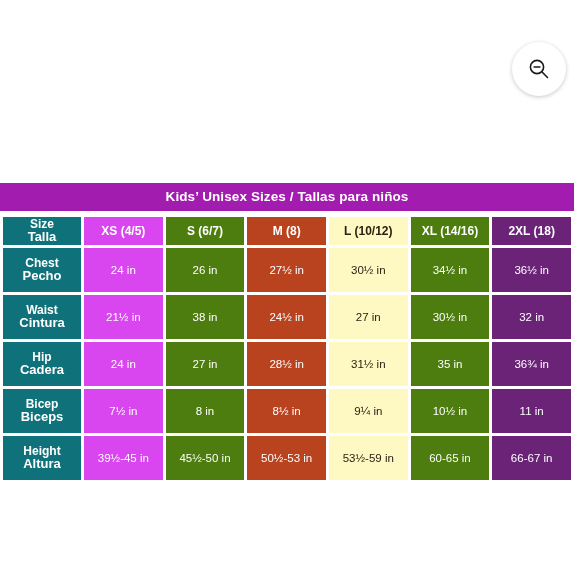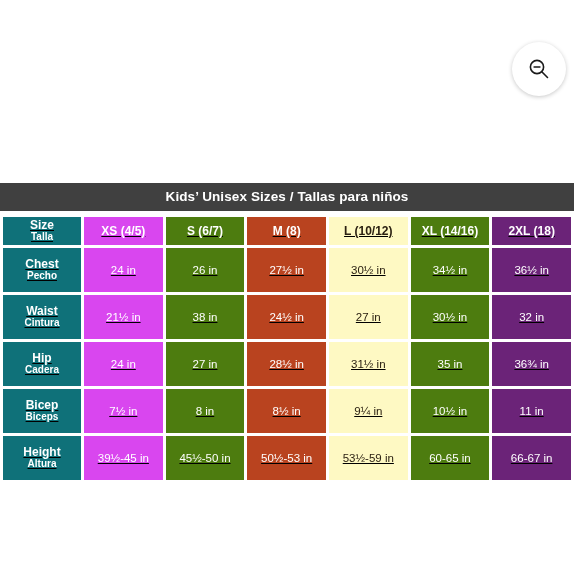--- a/index.html
+++ b/index.html
@@ -35,38 +35,37 @@
 
   
   #size-chart {
     position: absolute;
     left: 0;
     top: 183px;
     width: 574px;
   }
 
   .chart-title {
-    background: #404040;
+    background: #a21caf;
     color: #ffffff;
     font-size: 13.5px;
     font-weight: bold;
     text-align: center;
     line-height: 28px;
     height: 28px;
     letter-spacing: 0.1px;
     margin-bottom: 3px;
   }
 
   table.size-table {
     border-collapse: separate;
     border-spacing: 3px 3px;
     width: 100%;
     margin: 0;
     table-layout: fixed;
-    text-decoration: underline;
   }
   table.size-table td {
     height: 44px;
     padding: 0 2px;
     text-align: center;
     vertical-align: middle;
     font-size: 11.5px;
     color: #ffffff;
     overflow: hidden;
     white-space: nowrap;
@@ -79,21 +78,21 @@
     line-height: 1.06;
     padding: 1px 2px 2px;
   }
   td.label-cell .label-main {
     display: block;
     font-size: 12px;
     font-weight: bold;
   }
   td.label-cell .label-sub {
     display: block;
-    font-size: 10px;
+    font-size: 13px;
     font-weight: bold;
     margin-top: 0px;
   }
 
   
   tr.header-row td { font-size: 12px; font-weight: bold; height: 28px; }
 
   
   .c-xs  { background: #d946ef; }
   .c-s   { background: #4d7c0f; }

